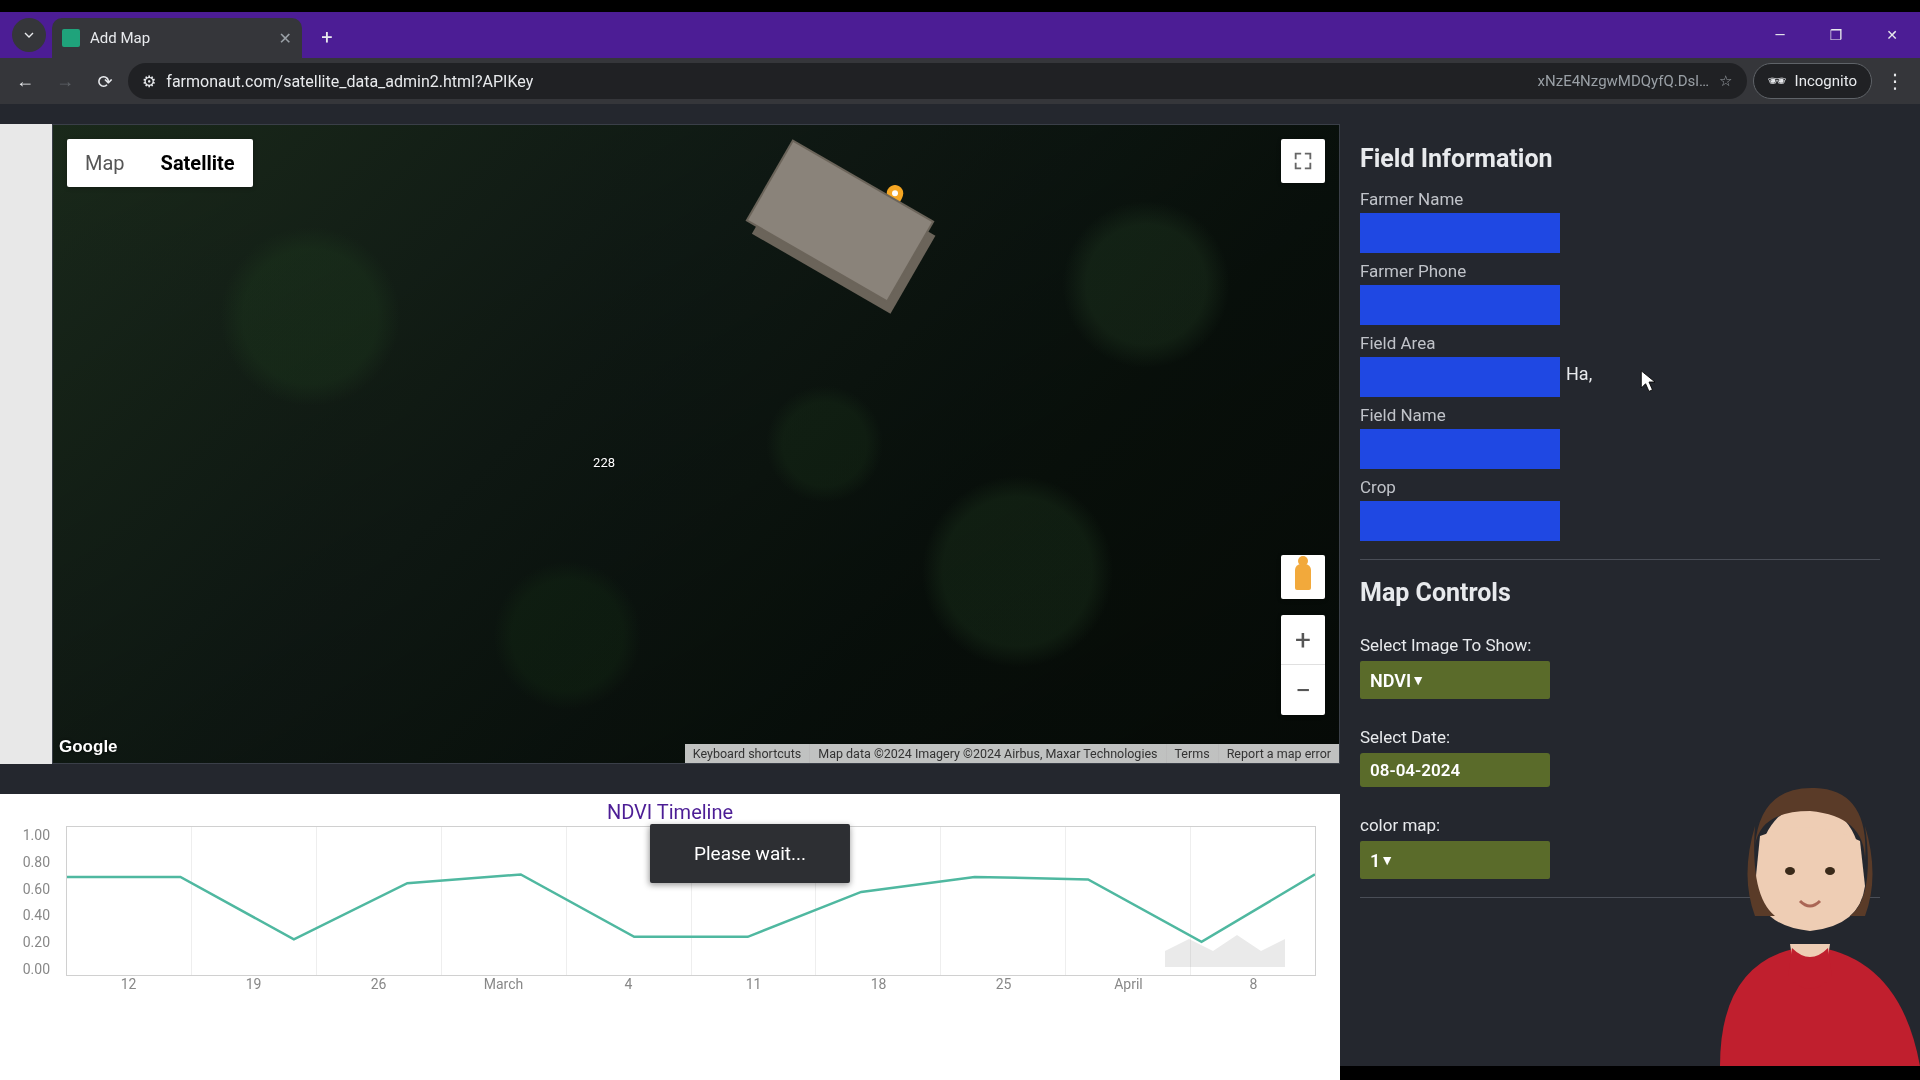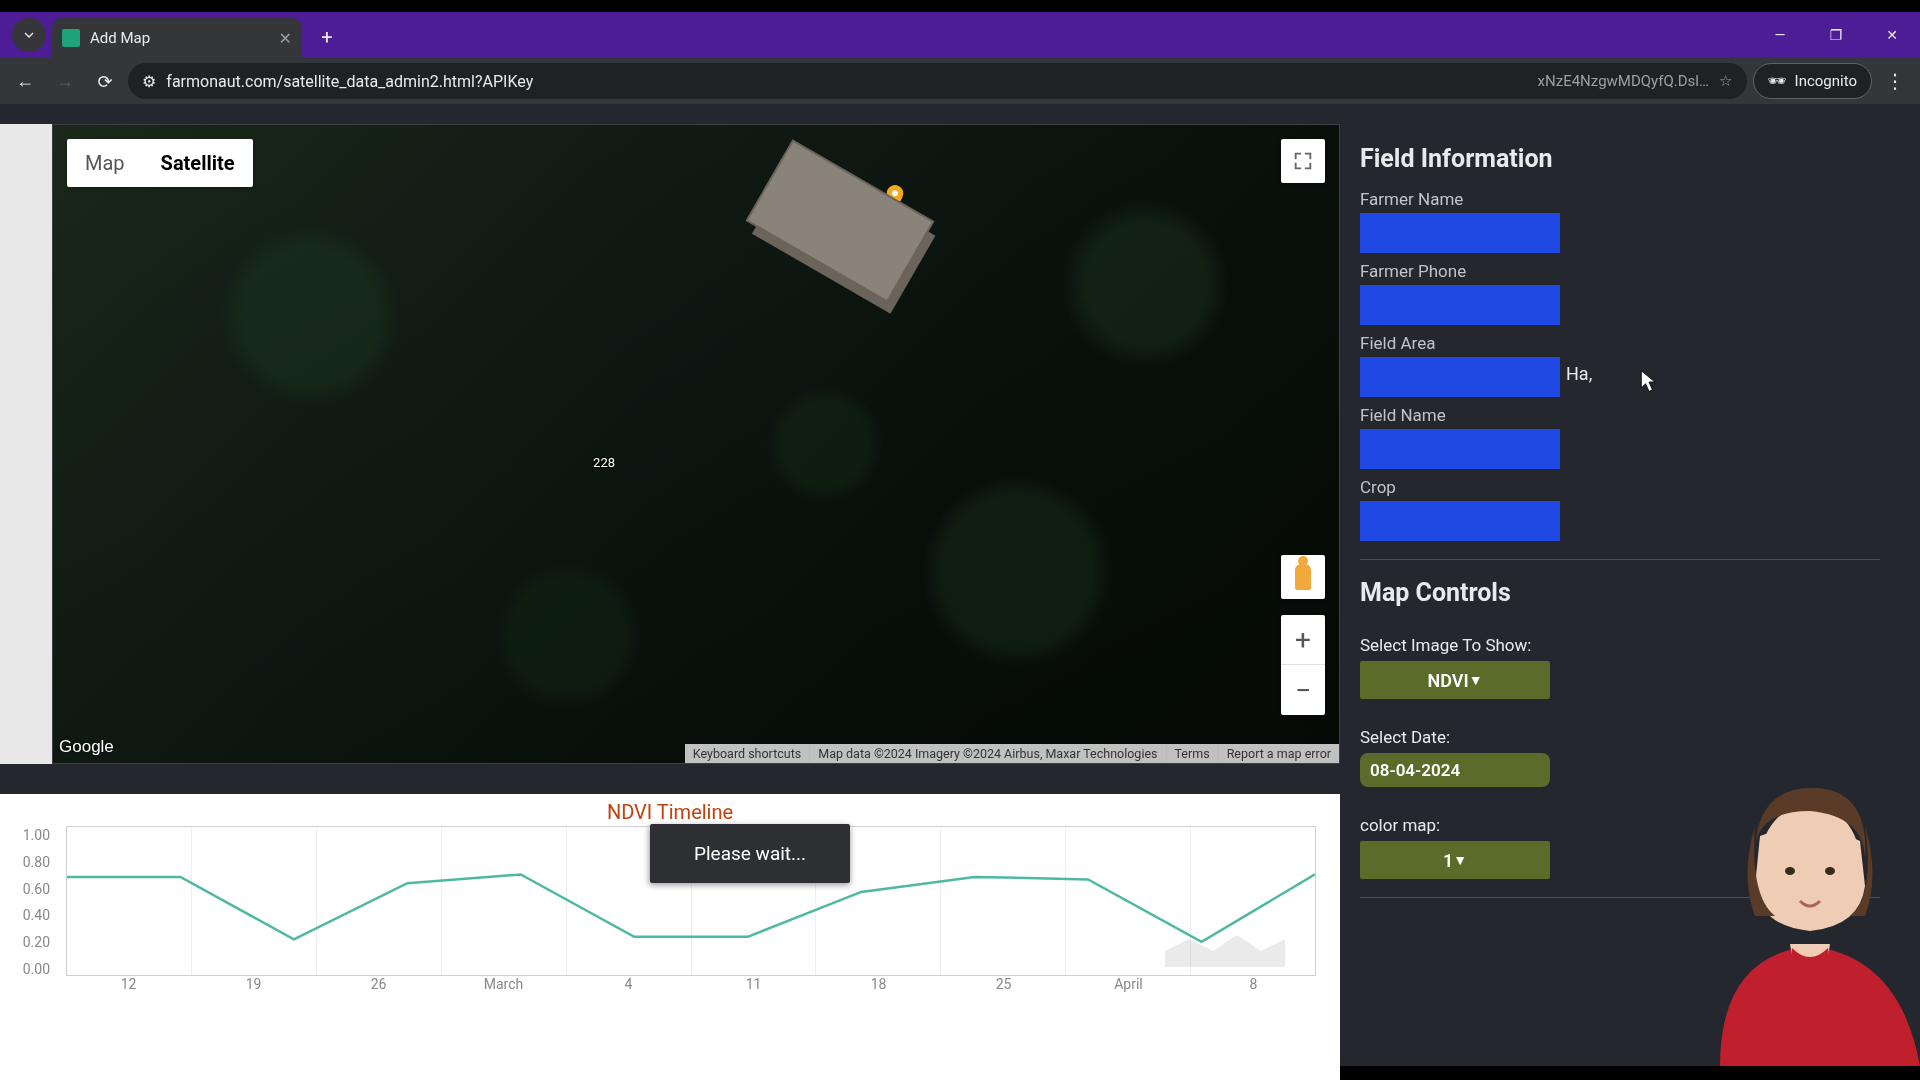--- a/index.html
+++ b/index.html
@@ -203,37 +203,37 @@
   .pegman-icon { width:16px; height:26px; background:#f2a93b; border-radius:6px 6px 2px 2px; position:relative;}
   .pegman-icon::before{ content:""; position:absolute; top:-8px; left:3px; width:10px; height:10px; background:#f2a93b; border-radius:50%;}
   .zoom-ctrl {
     position:absolute; right:14px; top:490px;
     width:44px; background:#fff; border-radius:2px;
     box-shadow:0 1px 4px rgba(0,0,0,0.3);
     font-size: 28px; color:#565656;
   }
   .zoom-ctrl div { height:50px; display:flex; align-items:center; justify-content:center; }
   .zoom-ctrl div:first-child { border-bottom:1px solid #e0e0e0; }
-  .google-logo { position:absolute; left:6px; bottom:6px; color:#fff; font-size:17px; font-weight:400; text-shadow:0 0 3px rgba(0,0,0,0.6); font-family: Arial, sans-serif;}
+  .google-logo { position:absolute; left:6px; bottom:6px; color:#fff; font-size:17px; font-weight:700; text-shadow:0 0 3px rgba(0,0,0,0.6); font-family: Arial, sans-serif;}
   .map-attrib {
     position:absolute; right:0; bottom:0;
     background: rgba(255,255,255,0.75);
     font-size:12.5px; color:#333;
     display:flex;
   }
   .map-attrib span { padding: 2px 8px; border-left:1px solid #bbb; }
   .map-attrib span:first-child { border-left:none; }
 
   
   .chart-pane {
     position:absolute; left:0; top:670px; right:0; height:290px;
     background:#fff;
     padding: 0 10px 0 10px;
   }
-  .chart-title { text-align:center; font-size:20px; color:#c2410c; padding:6px 0 2px 0;}
+  .chart-title { text-align:center; font-size:20px; color:#4c1d95; padding:6px 0 2px 0;}
   .chart-plot {
     position: relative;
     margin-left: 56px;
     margin-right: 14px;
     height: 150px;
     border: 1px solid #d0d0d0;
   }
   .y-axis {
     position:absolute; left:10px; top:33px;
     font-size:14px; color:#888;
@@ -297,29 +297,29 @@
     margin-top:4px;
   }
   .field-row { position:relative; }
   .field-suffix { position:absolute; left:206px; top:6px; color:#e8eaed; font-size:18px; }
   .hr { border:none; border-top:1px solid #4a4e57; margin:18px 0; width: 520px;}
   .ctrl-label { font-size:17px; color:#e8eaed; margin-top:28px; margin-bottom:6px;}
   .select-olive {
     background:#5a6b2a;
     color:#fff;
     height:38px; width:190px;
-    display:flex; align-items:center; justify-content:center;
+    display:flex; align-items:center; justify-content:flex-start;
     padding:0 10px; font-size:18px; font-weight:600;
     border-radius:2px;
   }
   .date-olive {
     background:#5a6b2a; color:#fff;
     height:34px; width:190px;
     display:flex; align-items:center; padding:0 10px;
-    font-size:17px; font-weight:600; border-radius:8px;
+    font-size:17px; font-weight:600; border-radius:3px;
   }
   .chev { font-size:14px; }
 
   
   .presenter {
     position:absolute; right:0; bottom:0;
     width: 260px; height: 300px;
     overflow:hidden;
   }
   .presenter svg { width:100%; height:100%; }

